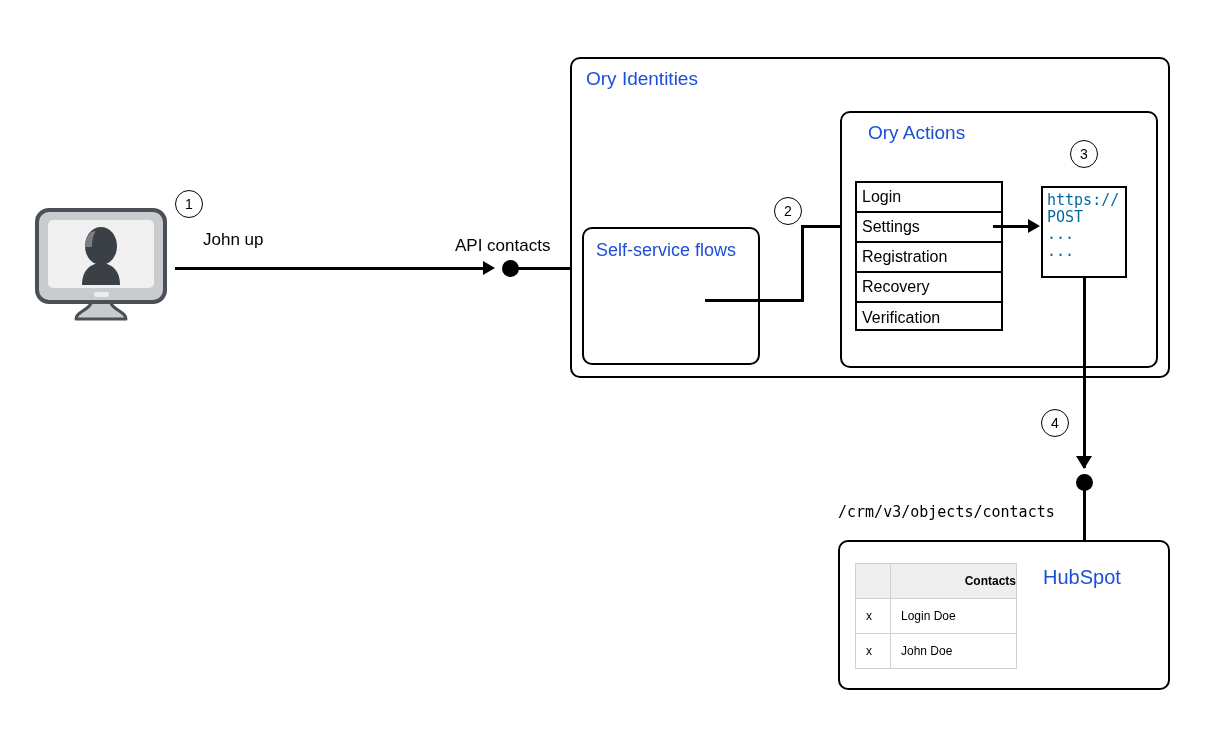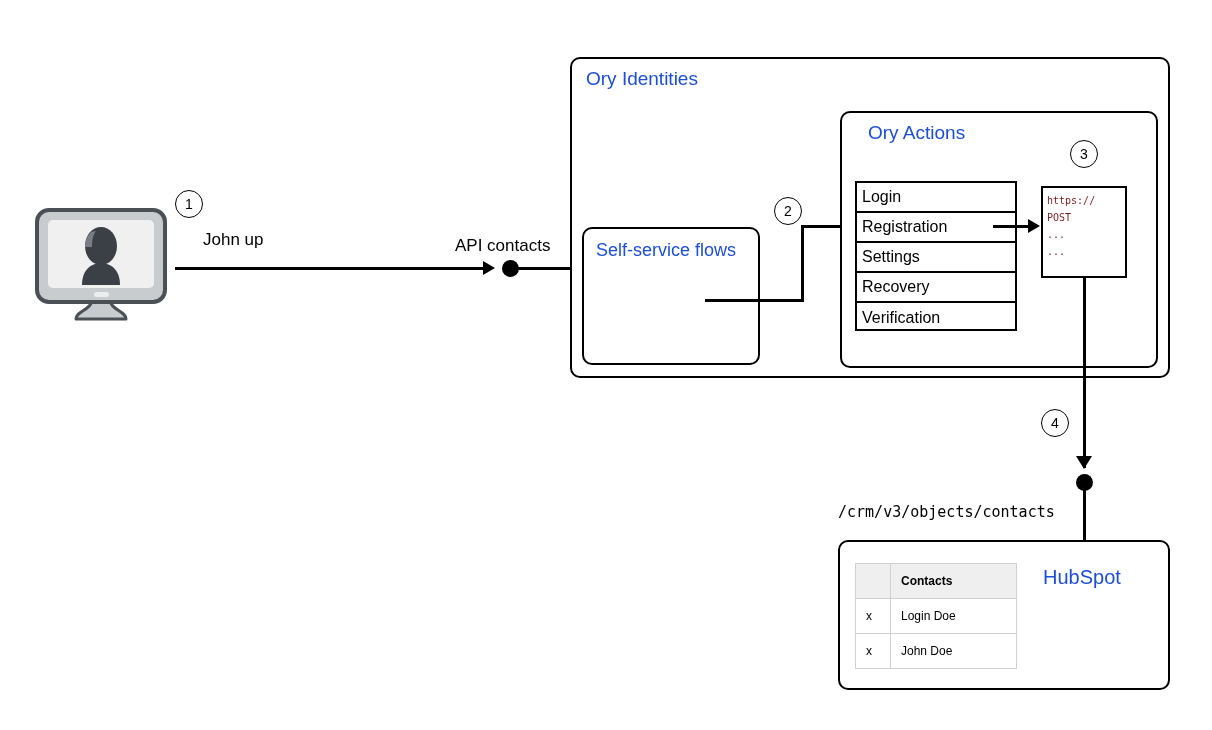--- a/index.html
+++ b/index.html
@@ -50,21 +50,21 @@
   #self-service-box { left: 582px; top: 227px; width: 178px; height: 138px; }
   #self-service-title { left: 596px; top: 241px; font-size: 18px; }
 
   #ory-actions-box { left: 840px; top: 111px; width: 318px; height: 257px; }
   #ory-actions-title { left: 868px; top: 123px; }
 
   
   #flow-list {
     position: absolute;
     left: 855px; top: 181px;
-    width: 162px; height: 150px;
+    width: 148px; height: 150px;
     border: 2px solid #000000;
     box-sizing: border-box;
     background: #ffffff;
   }
   .flow-row {
     height: 30px;
     box-sizing: border-box;
     border-bottom: 2px solid #000000;
     display: flex;
     align-items: center;
@@ -76,24 +76,24 @@
   .flow-row:last-child { border-bottom: none; }
 
   
   #webhook-box {
     left: 1041px; top: 186px; width: 86px; height: 92px;
   }
   #webhook-code {
     position: absolute;
     left: 1047px; top: 192px;
     font-family: "DejaVu Sans Mono", "Liberation Mono", monospace;
-    font-size: 10px;
+    font-size: 15px;
     line-height: 17px;
     white-space: pre;
-    color: #7f1d1d;
+    color: #0369a1;
   }
 
   
   #hubspot-box { left: 838px; top: 540px; width: 332px; height: 150px; }
   #hubspot-title { left: 1043px; top: 567px; font-size: 20px; }
 
   #contacts-table {
     position: absolute;
     left: 855px; top: 563px;
     width: 162px;
@@ -102,21 +102,21 @@
     font-size: 12px;
   }
   #contacts-table td, #contacts-table th {
     border: 1px solid #d0d0d0;
     padding: 0 0 0 10px;
     height: 35px;
     text-align: left;
     font-weight: normal;
     box-sizing: border-box;
   }
-  #contacts-table th { background: #efefef; font-weight: bold; }
+  #contacts-table th { background: #efefef; font-weight: bold; text-align: right; }
   #contacts-table .col-x { width: 35px; padding-left: 10px; }
 
   
   .hline {
     position: absolute;
     height: 0;
     border-top: 3px solid #000000;
   }
   .vline {
     position: absolute;
@@ -222,22 +222,22 @@
   <div class="hline" style="left:801px; top:225px; width:46px;"></div>
   <div class="arrow-right" style="left:844px; top:219px;"></div>
 
   <div class="step-circle" style="left:774px; top:197px;">2</div>
 
   <div class="box" id="ory-actions-box"></div>
   <div class="box-title" id="ory-actions-title">Ory Actions</div>
 
   <div id="flow-list">
     <div class="flow-row">Login</div>
+    <div class="flow-row">Settings</div>
     <div class="flow-row">Registration</div>
-    <div class="flow-row">Settings</div>
     <div class="flow-row">Recovery</div>
     <div class="flow-row">Verification</div>
   </div>
 
   <div class="hline" style="left:993px; top:225px; width:36px;"></div>
   <div class="arrow-right" style="left:1028px; top:219px;"></div>
 
   <div class="step-circle" style="left:1070px; top:140px;">3</div>
 
   <div class="box-sharp" id="webhook-box"></div>

